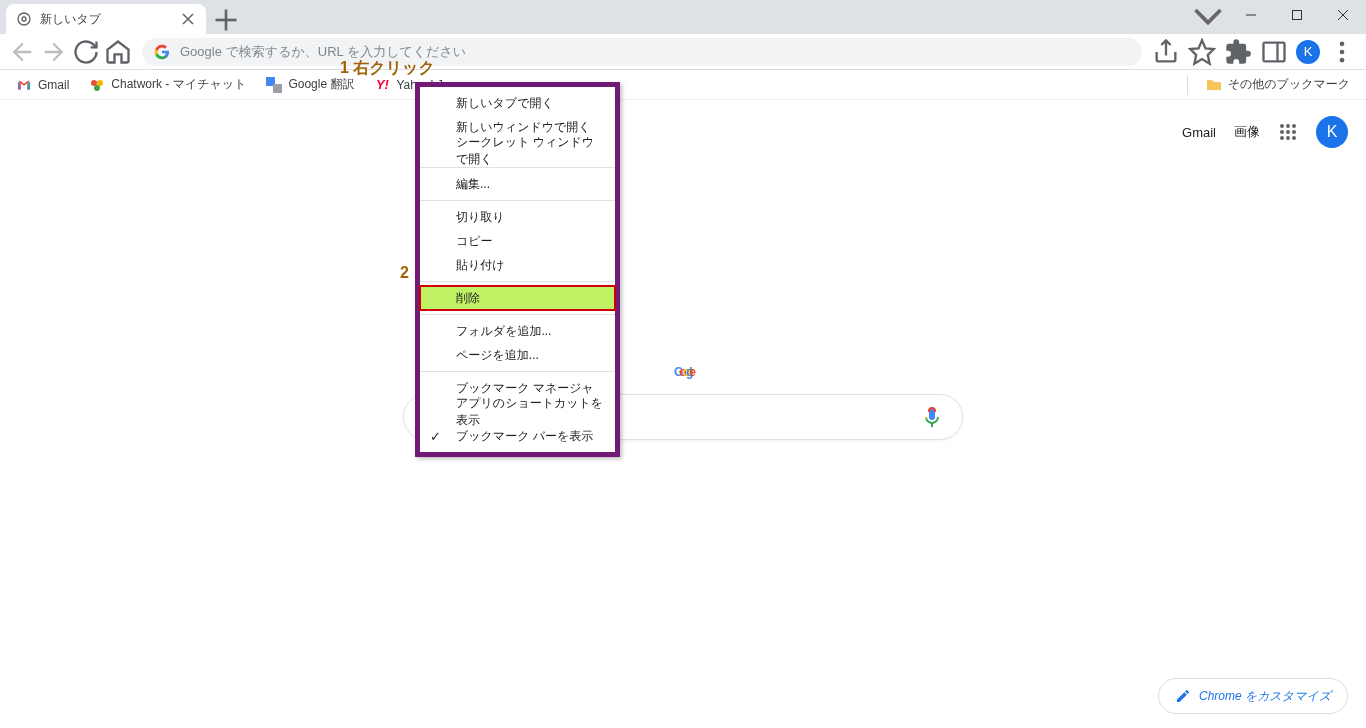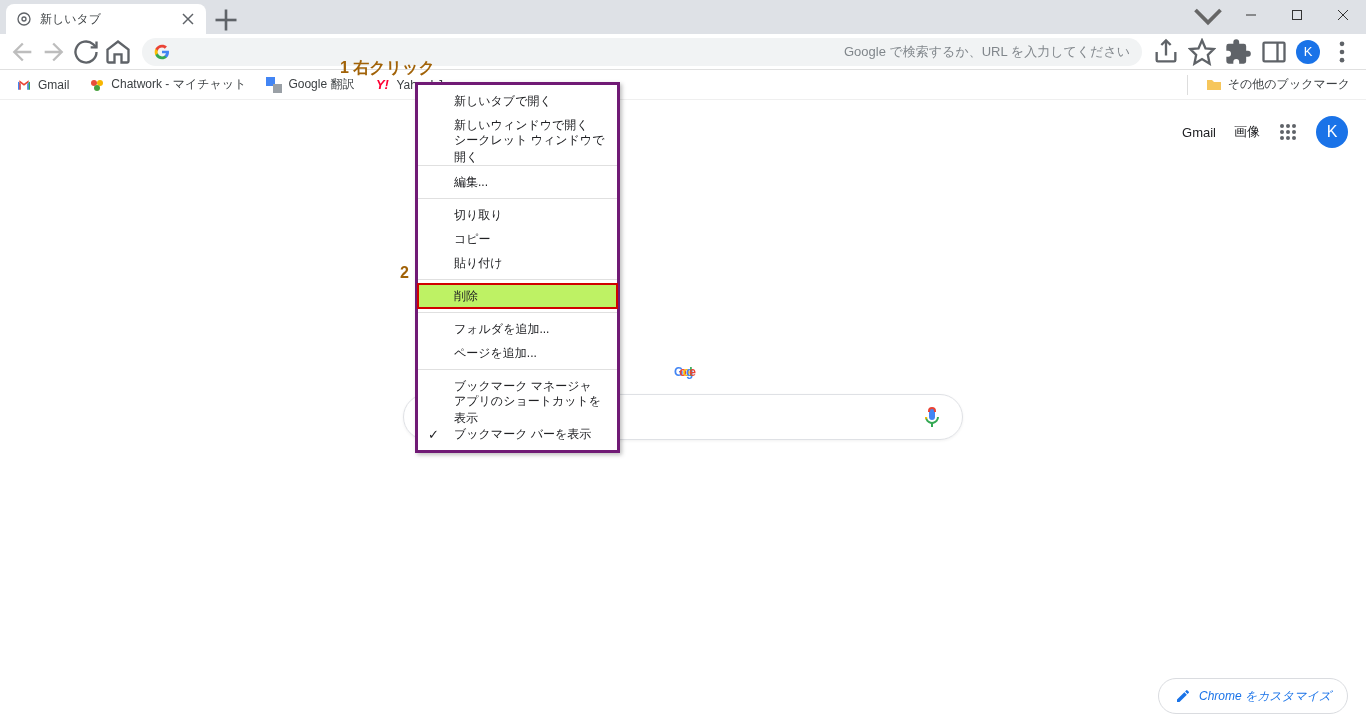--- a/index.html
+++ b/index.html
@@ -13,21 +13,21 @@
 .tab-strip{height:34px;display:flex;align-items:flex-end;padding-left:6px;background:#dee1e6;}
 .tab{display:flex;align-items:center;height:30px;padding:0 10px;background:#fff;border-radius:8px 8px 0 0;min-width:200px;position:relative;}
 .tab .favicon{width:16px;height:16px;margin-right:8px;display:flex;align-items:center;justify-content:center;color:#5f6368;}
 .tab .title{flex:1;color:#3c4043;font-size:12px;}
 .tab .close{width:16px;height:16px;display:flex;align-items:center;justify-content:center;color:#5f6368;}
 .newtab{width:28px;height:28px;display:flex;align-items:center;justify-content:center;margin-left:6px;color:#5f6368;}
 
 .toolbar{height:36px;display:flex;align-items:center;padding:0 8px;background:#fff;border-bottom:1px solid #e0e0e0;gap:4px;}
 .tb-btn{width:28px;height:28px;border-radius:50%;display:flex;align-items:center;justify-content:center;color:#5f6368;}
 .tb-btn.disabled{color:#bdbdbd;}
-.omnibox{flex:1;height:28px;background:#f1f3f4;border-radius:14px;display:flex;align-items:center;padding:0 12px;margin:0 6px;justify-content:space-between;}
+.omnibox{flex:1;height:28px;background:#f1f3f4;border-radius:14px;display:flex;align-items:center;padding:0 12px;margin:0 6px;}
 .omnibox .g-icon{width:16px;height:16px;margin-right:10px;}
 .omnibox .ph{color:#80868b;font-size:13px;}
 .tb-right{display:flex;align-items:center;gap:8px;padding-right:2px;}
 .avatar-sm{width:24px;height:24px;border-radius:50%;background:#1a73e8;color:#fff;display:flex;align-items:center;justify-content:center;font-size:13px;font-weight:500;}
 
 .bookmarks-bar{height:30px;display:flex;align-items:center;padding:0 10px;background:#fff;border-bottom:1px solid #efefef;gap:8px;}
 .bm{display:flex;align-items:center;gap:6px;padding:3px 6px;border-radius:4px;color:#3c4043;font-size:12px;white-space:nowrap;}
 .bm .bico{width:16px;height:16px;display:flex;align-items:center;justify-content:center;}
 .bm-spacer{flex:1;}
 .bm-sep{width:1px;height:20px;background:#ddd;margin:0 4px;}
@@ -48,21 +48,21 @@
 .logo span:nth-child(6){color:#EA4335;}
 
 .searchbox{position:absolute;left:50%;top:294px;transform:translateX(-50%);width:560px;height:46px;border:1px solid #dfe1e5;border-radius:24px;display:flex;align-items:center;padding:0 18px;box-shadow:0 1px 3px rgba(0,0,0,0.06);}
 .searchbox .sicon{width:20px;height:20px;color:#9aa0a6;margin-right:14px;}
 .searchbox .sph{flex:1;color:#80868b;font-size:15px;}
 .searchbox .mic{width:24px;height:24px;}
 
 .customize{position:absolute;bottom:14px;right:18px;height:36px;border:1px solid #dadce0;border-radius:18px;display:flex;align-items:center;padding:0 16px;gap:8px;color:#1a73e8;font-size:13px;font-style:italic;}
 .customize .pen{width:16px;height:16px;}
 
-.ctx-menu{position:absolute;left:415px;top:82px;width:205px;background:#fff;border:3px solid #701a75;box-shadow:2px 2px 4px rgba(0,0,0,0.25);padding:4px 0;}
+.ctx-menu{position:absolute;left:415px;top:82px;width:205px;background:#fff;border:5px solid #701a75;box-shadow:2px 2px 4px rgba(0,0,0,0.25);padding:4px 0;}
 .ctx-item{height:24px;display:flex;align-items:center;padding:0 10px 0 36px;font-size:12px;color:#202124;position:relative;}
 .ctx-sep{height:1px;background:#e0e0e0;margin:4px 0;}
 .ctx-item.hl{background:#bef264;outline:2px solid #d00000;outline-offset:-1px;}
 .ctx-check{position:absolute;left:10px;font-size:13px;}
 
 .annot{position:absolute;color:#a16207;font-weight:bold;font-size:16px;font-family:Meiryo,sans-serif;}
 .annot1{left:340px;top:58px;}
 .annot2{left:400px;top:264px;}
 </style>
 </head>

